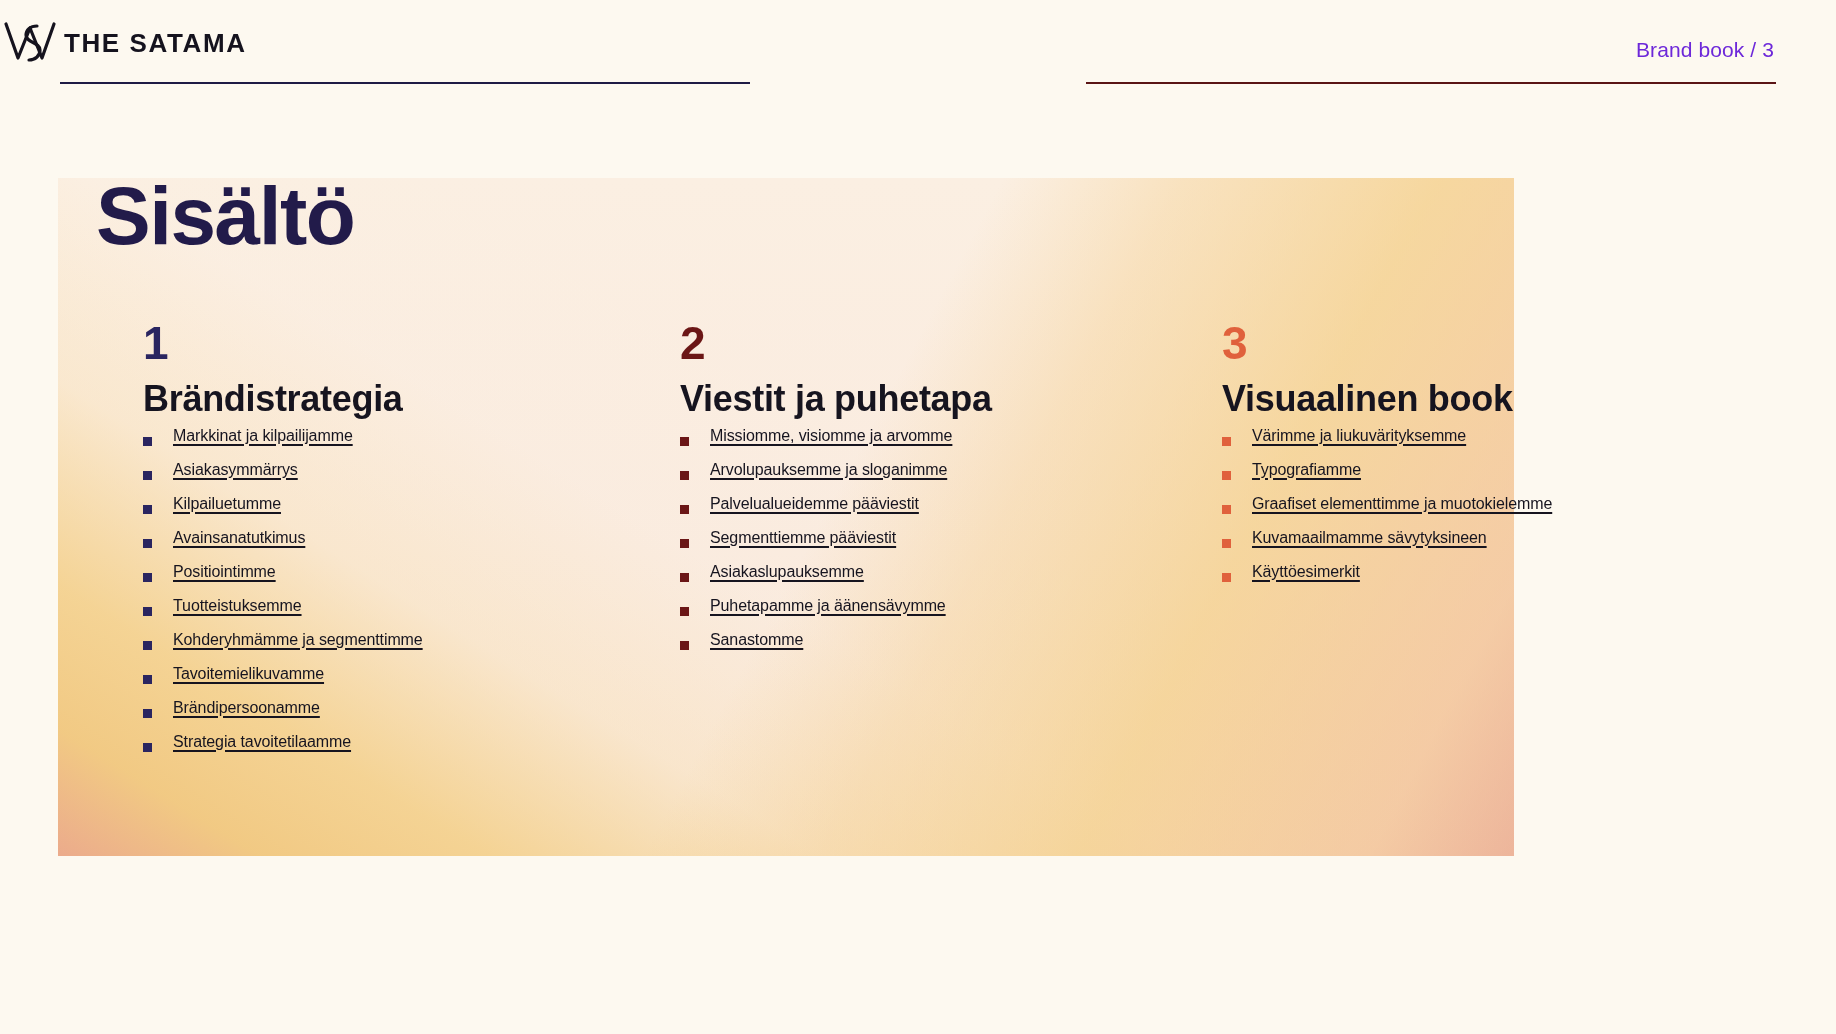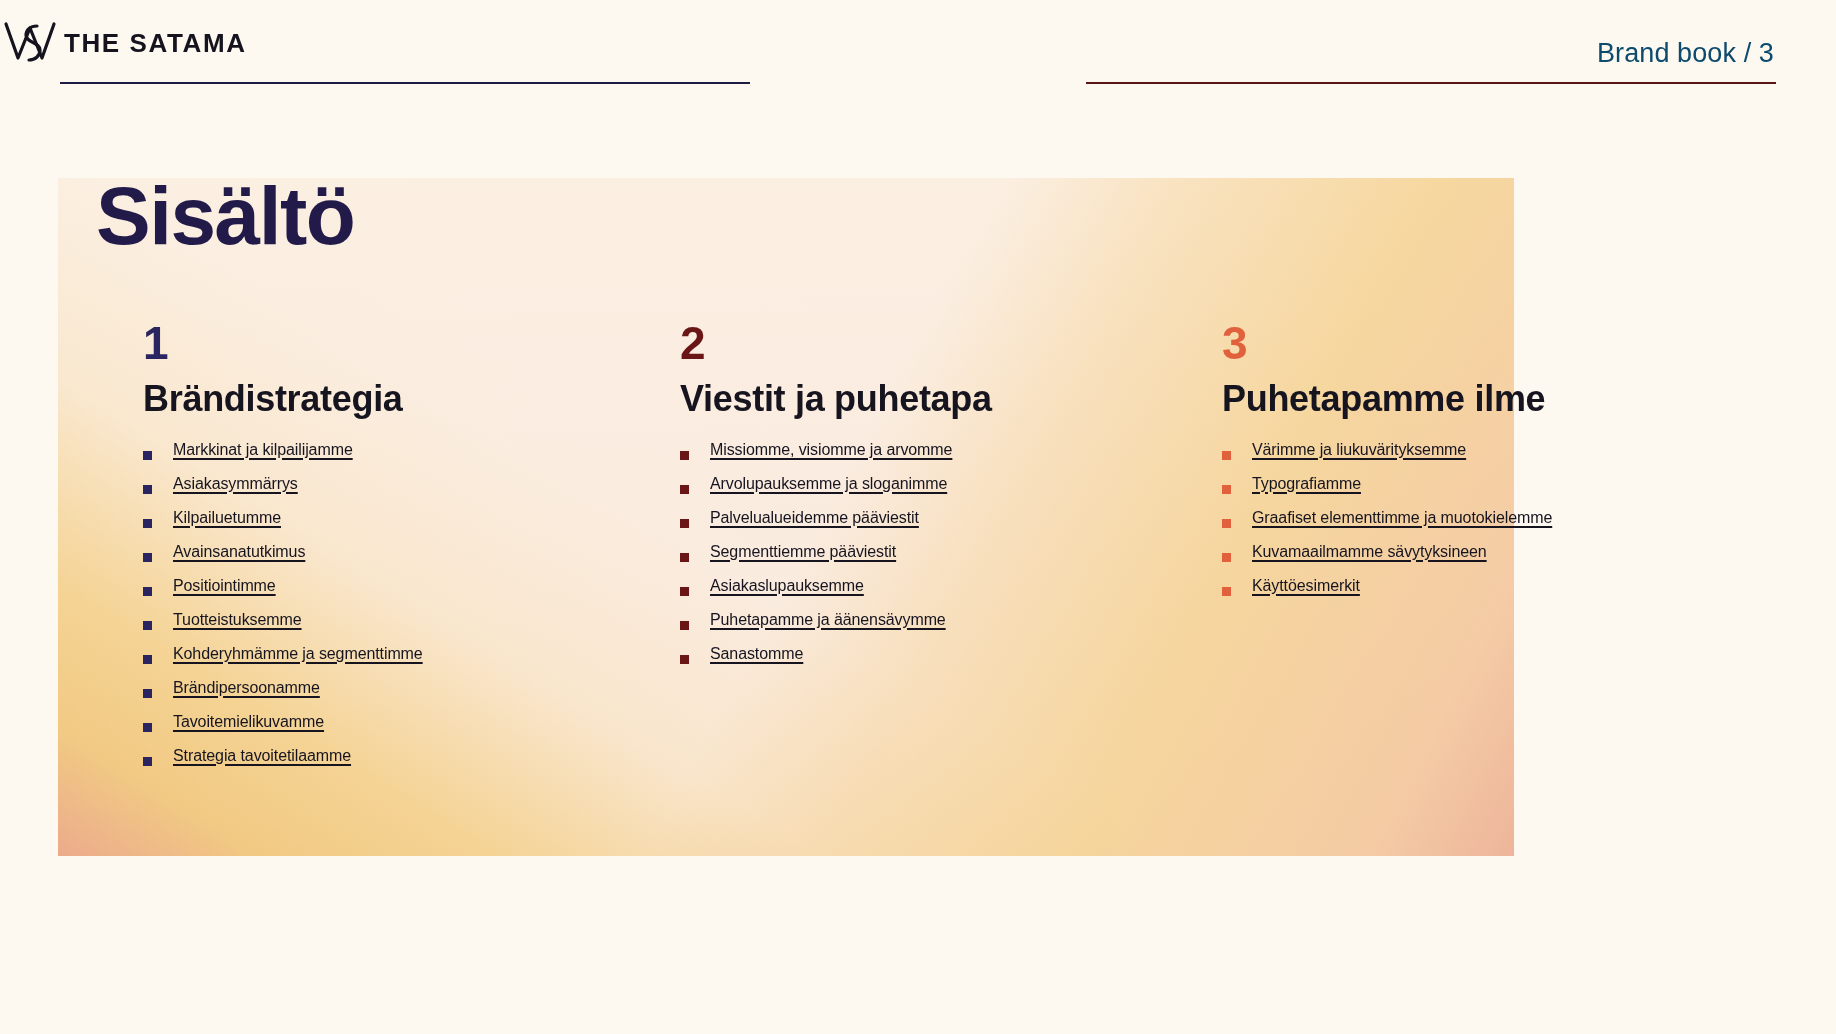--- a/index.html
+++ b/index.html
@@ -59,22 +59,22 @@
     font-size: 26px;
     font-weight: 700;
     letter-spacing: 1.6px;
     color: #15131E;
     font-family: "Liberation Sans", sans-serif;
   }
   .page-label {
     position: absolute;
     right: 62px;
     top: 38px;
-    font-size: 27px;
-    color: #0c4a6e;
+    font-size: 21px;
+    color: #6d28d9;
     letter-spacing: 0.1px;
   }
 
   
   .page-title {
     position: absolute;
     left: 96px;
     top: 120px;
     font-size: 82px;
     font-weight: 800;
@@ -132,21 +132,21 @@
     font-weight: 800;
     line-height: 1;
     margin-bottom: 14px;
   }
   .col-head {
     font-size: 36px;
     font-weight: 800;
     color: #16141F;
     line-height: 1.05;
     letter-spacing: -0.3px;
-    margin-bottom: 22px;
+    margin-bottom: 8px;
   }
   ul.col-list {
     list-style: none;
     margin: 0;
     padding: 0;
   }
   ul.col-list li {
     display: flex;
     align-items: flex-start;
     margin-bottom: 14px;
@@ -224,25 +224,25 @@
         <li>
             <span class="bullet" style="background: rgb(42, 37, 96);"></span>
             <span class="item-link">Tuotteistuksemme</span>
           </li>
         <li>
             <span class="bullet" style="background: rgb(42, 37, 96);"></span>
             <span class="item-link">Kohderyhmämme ja segmenttimme</span>
           </li>
         <li>
             <span class="bullet" style="background: rgb(42, 37, 96);"></span>
+            <span class="item-link">Tavoitemielikuvamme</span>
+          </li>
+        <li>
+            <span class="bullet" style="background: rgb(42, 37, 96);"></span>
             <span class="item-link">Brändipersoonamme</span>
-          </li>
-        <li>
-            <span class="bullet" style="background: rgb(42, 37, 96);"></span>
-            <span class="item-link">Tavoitemielikuvamme</span>
           </li>
         <li>
             <span class="bullet" style="background: rgb(42, 37, 96);"></span>
             <span class="item-link">Strategia tavoitetilaamme</span>
           </li>
       </ul>
     </div>
 
     <div class="col col-2">
       <div class="col-num" style="color: rgb(107, 22, 22);">2</div>
@@ -274,21 +274,21 @@
           </li>
         <li>
             <span class="bullet" style="background: rgb(107, 22, 22);"></span>
             <span class="item-link">Sanastomme</span>
           </li>
       </ul>
     </div>
 
     <div class="col col-3">
       <div class="col-num" style="color: rgb(224, 97, 60);">3</div>
-      <div class="col-head">Puhetapamme ilme</div>
+      <div class="col-head">Visuaalinen book</div>
       <ul class="col-list">
         <li>
             <span class="bullet" style="background: rgb(224, 97, 60);"></span>
             <span class="item-link">Värimme ja liukuvärityksemme</span>
           </li>
         <li>
             <span class="bullet" style="background: rgb(224, 97, 60);"></span>
             <span class="item-link">Typografiamme</span>
           </li>
         <li>

